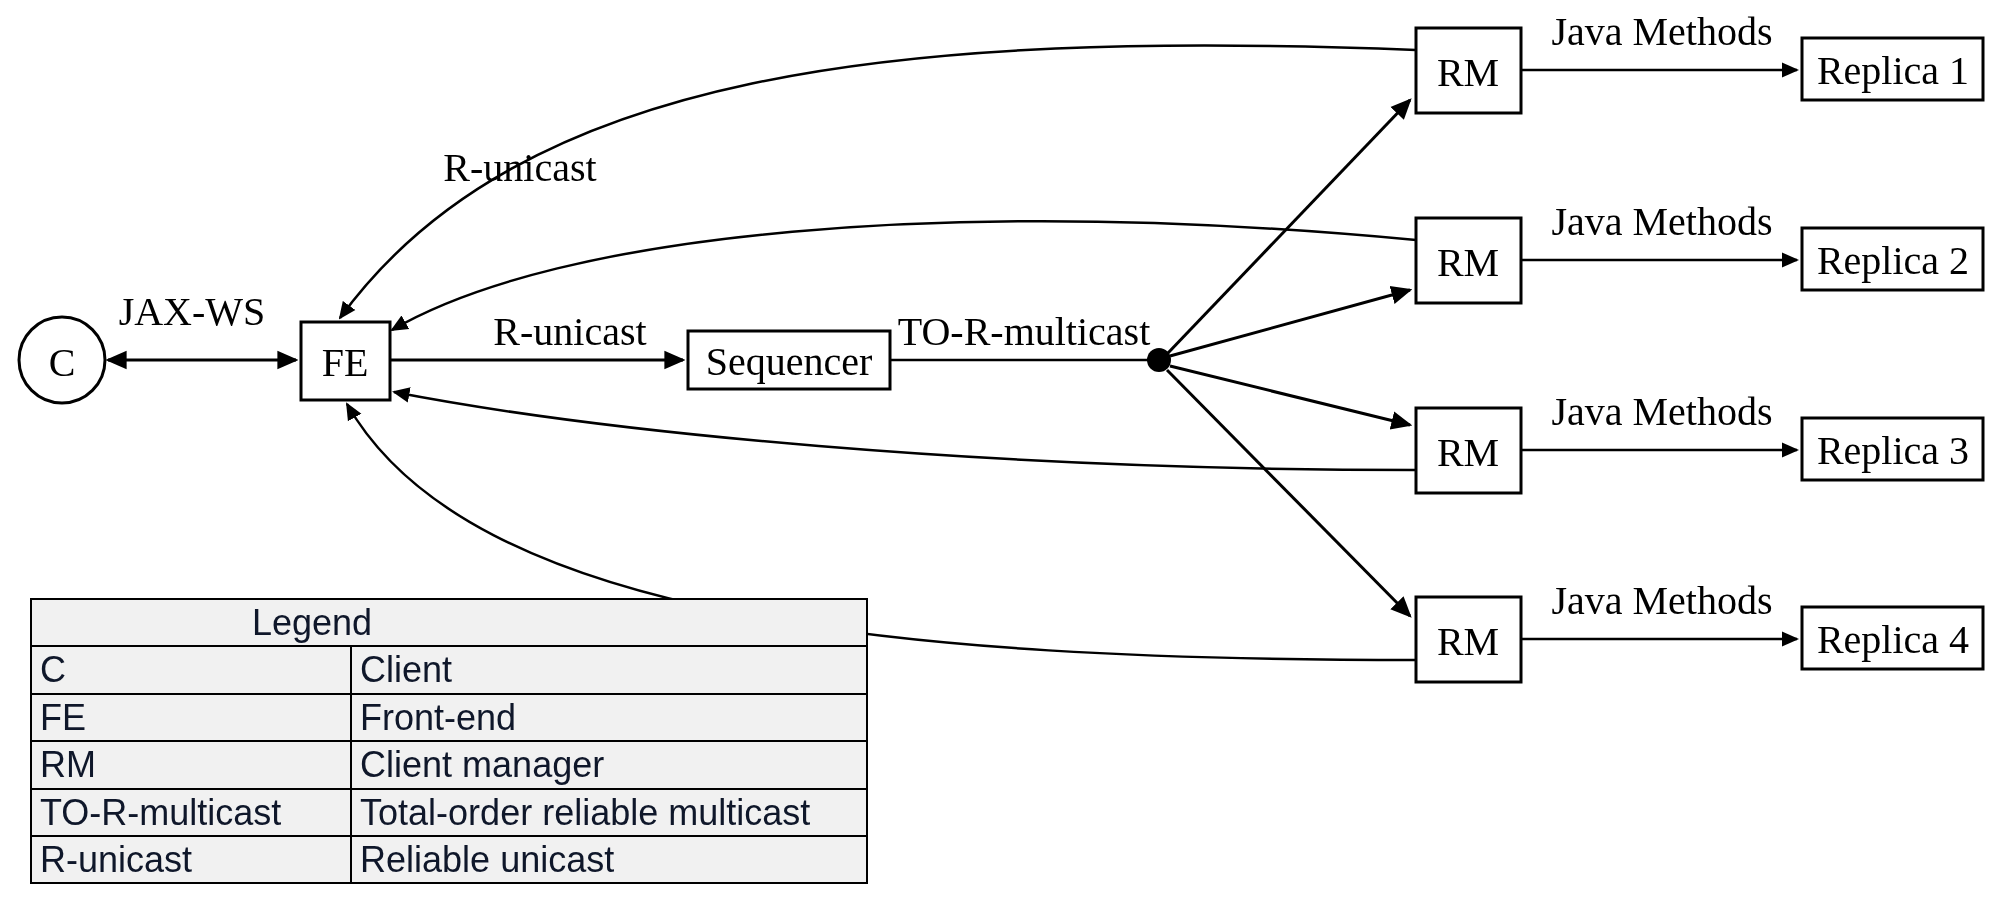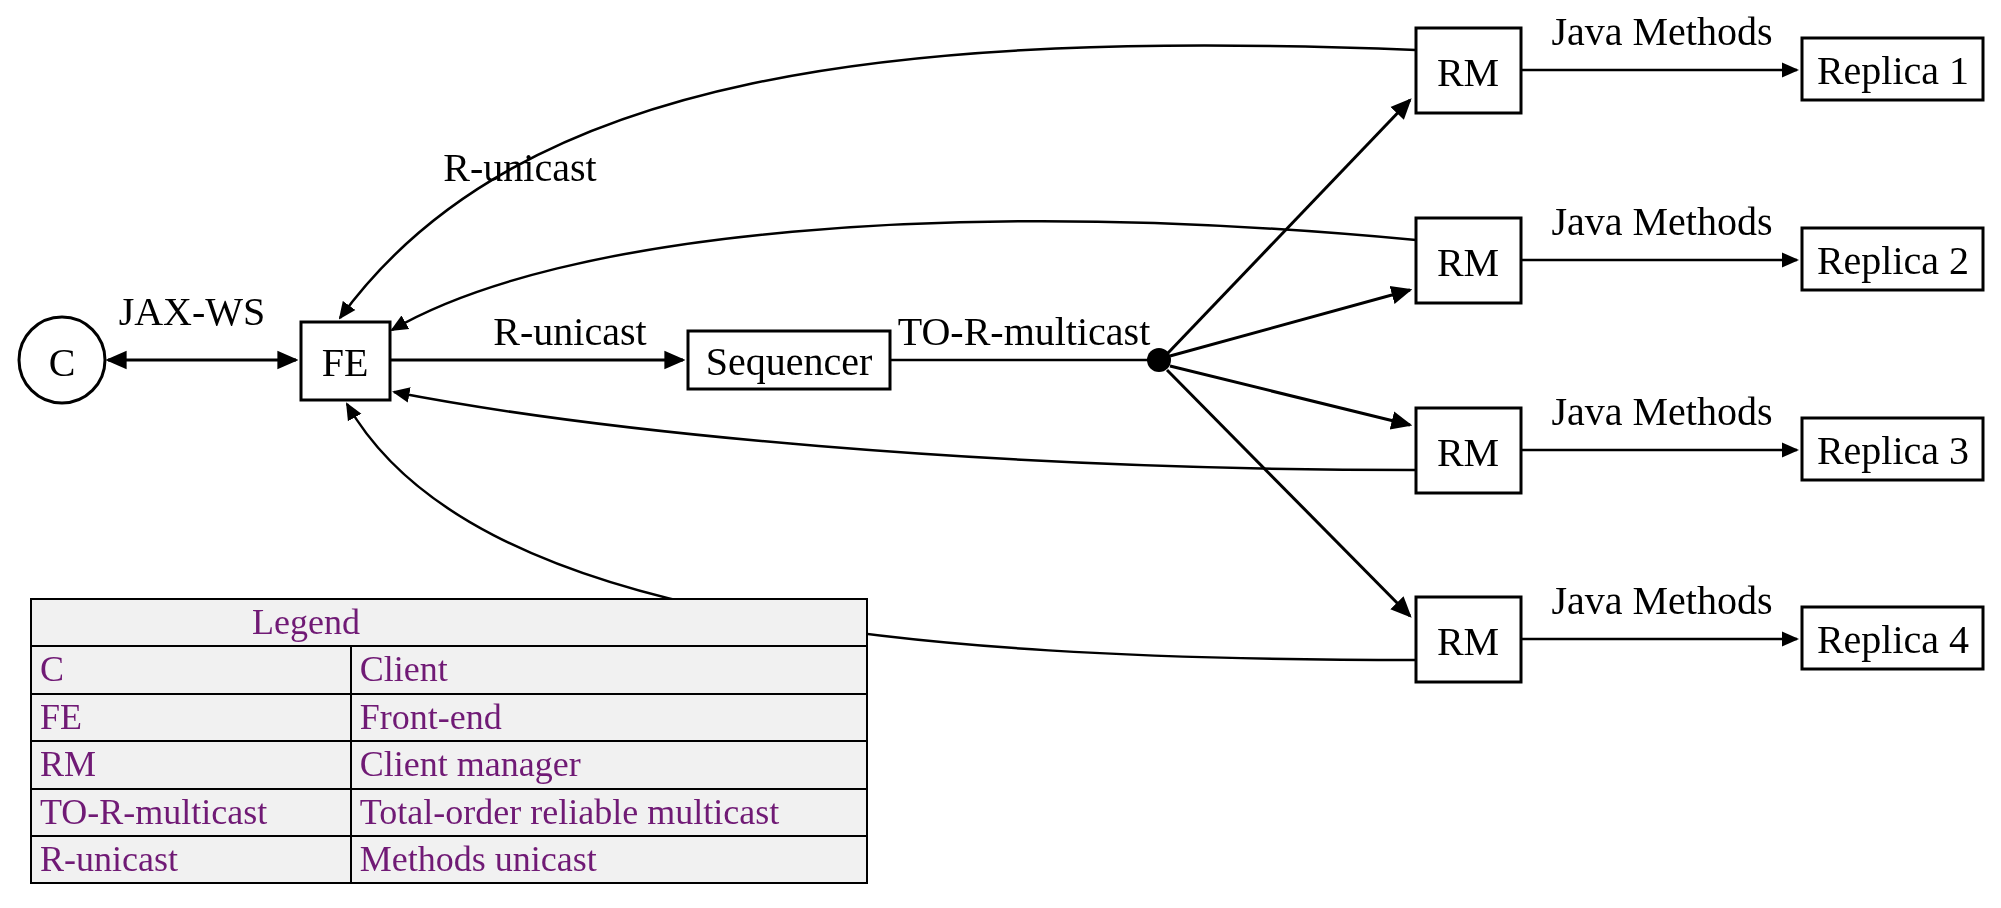--- a/index.html
+++ b/index.html
@@ -57,23 +57,23 @@
     font-family: "Liberation Serif", "DejaVu Serif", serif;
     font-size: 40px;
     fill: #000000;
     text-anchor: middle;
     dominant-baseline: alphabetic;
   }
   .legend-table {
     position: absolute;
     border-collapse: collapse;
     background: #f1f1f1;
-    font-family: Liberation Serif, serif;
+    font-family: Liberation Sans, sans-serif;
     font-size: 36px;
-    color: #701a75;
+    color: #0f172a;
   }
   .legend-table td {
     border: 2px solid #000000;
     padding: 2px 8px;
     background: #f1f1f1;
     vertical-align: middle;
     line-height: 1.15;
   }
   .legend-title-cell {
     text-align: center;
@@ -180,18 +180,18 @@
       <tr>
         <td class="legend-key-cell">RM</td>
         <td class="legend-val-cell">Client manager</td>
       </tr>
       <tr>
         <td class="legend-key-cell">TO-R-multicast</td>
         <td class="legend-val-cell">Total-order reliable multicast</td>
       </tr>
       <tr>
         <td class="legend-key-cell">R-unicast</td>
-        <td class="legend-val-cell">Methods unicast</td>
+        <td class="legend-val-cell">Reliable unicast</td>
       </tr>
     </tbody>
   </table>
 
 </div>
 
 </body></html>

